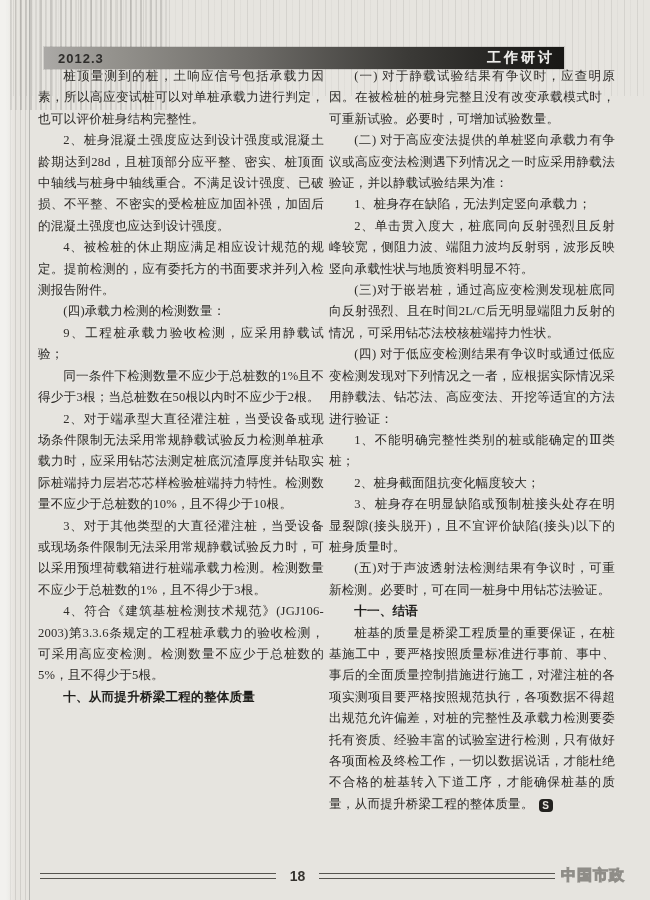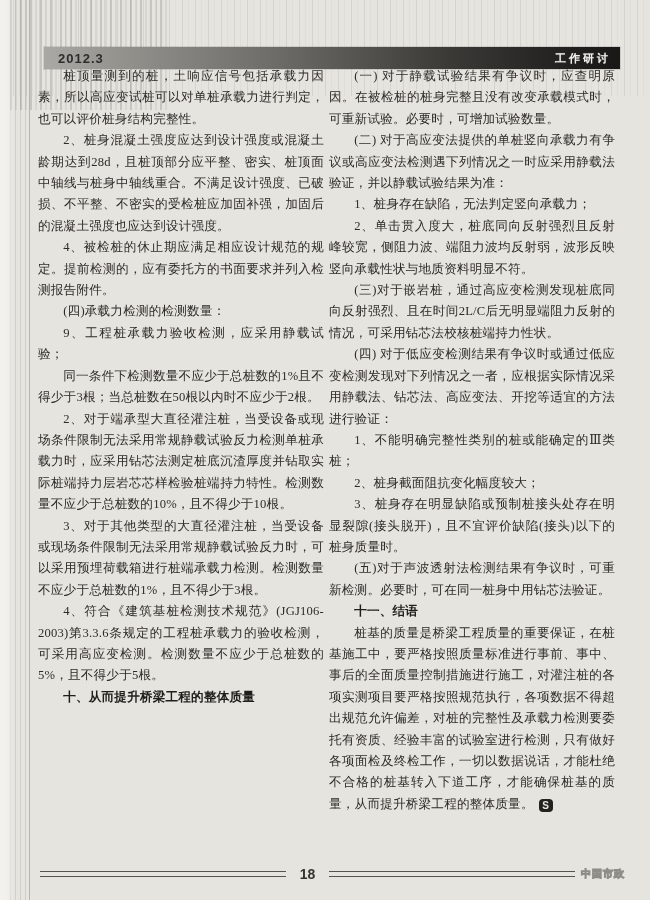--- a/index.html
+++ b/index.html
@@ -29,32 +29,32 @@
   }
   .noise-left{
     position:absolute;left:0;top:0;width:29px;height:100%;
     background:
       linear-gradient(90deg, #f2f1ee 0 6px, rgba(240,239,236,0) 14px),
       repeating-linear-gradient(90deg, rgba(110,108,104,0.18) 0 1px, transparent 1px 5px);
     border-right:1px solid rgba(70,68,64,0.35);
     pointer-events:none;
   }
   .header-bar{
-    position:absolute;left:44px;top:47px;width:576px;height:22px;
+    position:absolute;left:44px;top:47px;width:520px;height:22px;
     background:linear-gradient(90deg,#aba9a6 0%,#96948f 12%,#6e6c68 40%,#3b3a37 70%,#201f1d 92%,#191816 100%);
     display:flex;justify-content:space-between;align-items:center;
     box-shadow:0 0 0 1px rgba(0,0,0,0.10);
   }
   .header-issue{
     font-family:"Liberation Sans","DejaVu Sans",sans-serif;
     font-size:13px;font-weight:bold;color:#2e2d2b;padding-left:14px;letter-spacing:1px;
   }
   .header-section{
     font-family:Liberation Sans, sans-serif;
-    font-size:11px;font-weight:bold;color:#efeeec;padding-right:9px;letter-spacing:3px;
+    font-size:14px;font-weight:bold;color:#efeeec;padding-right:9px;letter-spacing:3px;
     text-shadow:0 0 1px rgba(255,255,255,0.4);
   }
   .content{
     position:absolute;left:38px;top:66px;width:584px;
     display:flex;gap:5px;
   }
   .col{width:286px;color:#2d2b28;}
   .para{
     margin:0;text-indent:2em;text-align:justify;text-justify:inter-ideograph;
     font-size:12.6px;line-height:21.4px;letter-spacing:0.2px;
@@ -73,21 +73,21 @@
   .rule{
     flex:1;height:4px;
     border-top:1px solid #56544f;border-bottom:1px solid #56544f;
   }
   .page-num{
     font-family:"Liberation Sans","DejaVu Sans",sans-serif;
     font-size:14px;font-weight:bold;color:#35332f;margin:0 14px;
   }
   .journal-logo{
     font-family:Liberation Sans, sans-serif;
-    font-size:10px;font-weight:bold;letter-spacing:1px;margin-left:6px;
+    font-size:15px;font-weight:bold;letter-spacing:1px;margin-left:6px;
     color:#dcdad5;-webkit-text-stroke:1px #8f8d88;text-stroke:1px #8f8d88;
   }
 </style>
 </head>
 <body>
 
 <div class="page">
   <div class="noise-top"></div>
   <div class="noise-top-strong"></div>
   <div class="noise-left"></div>

